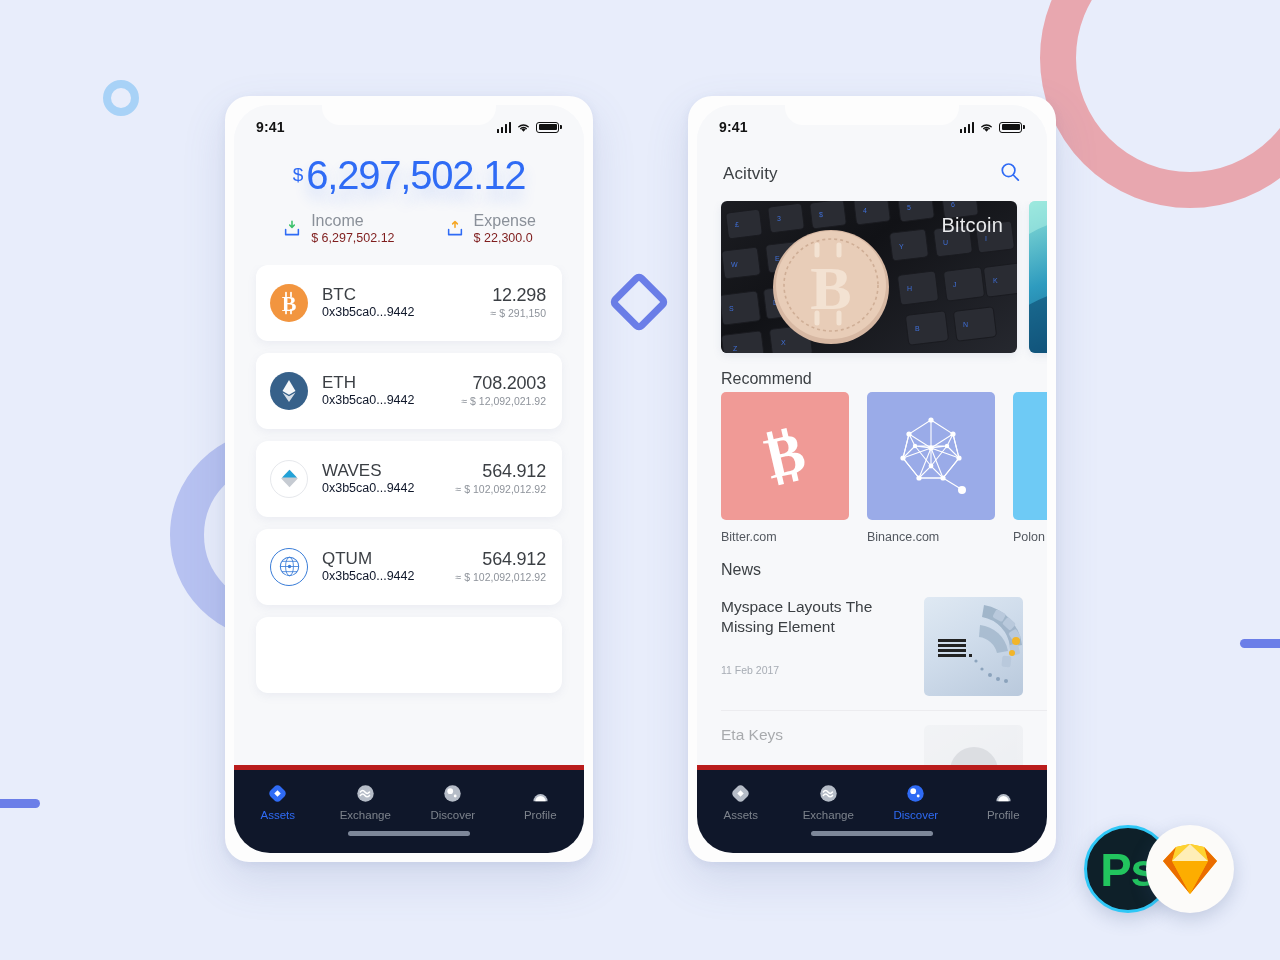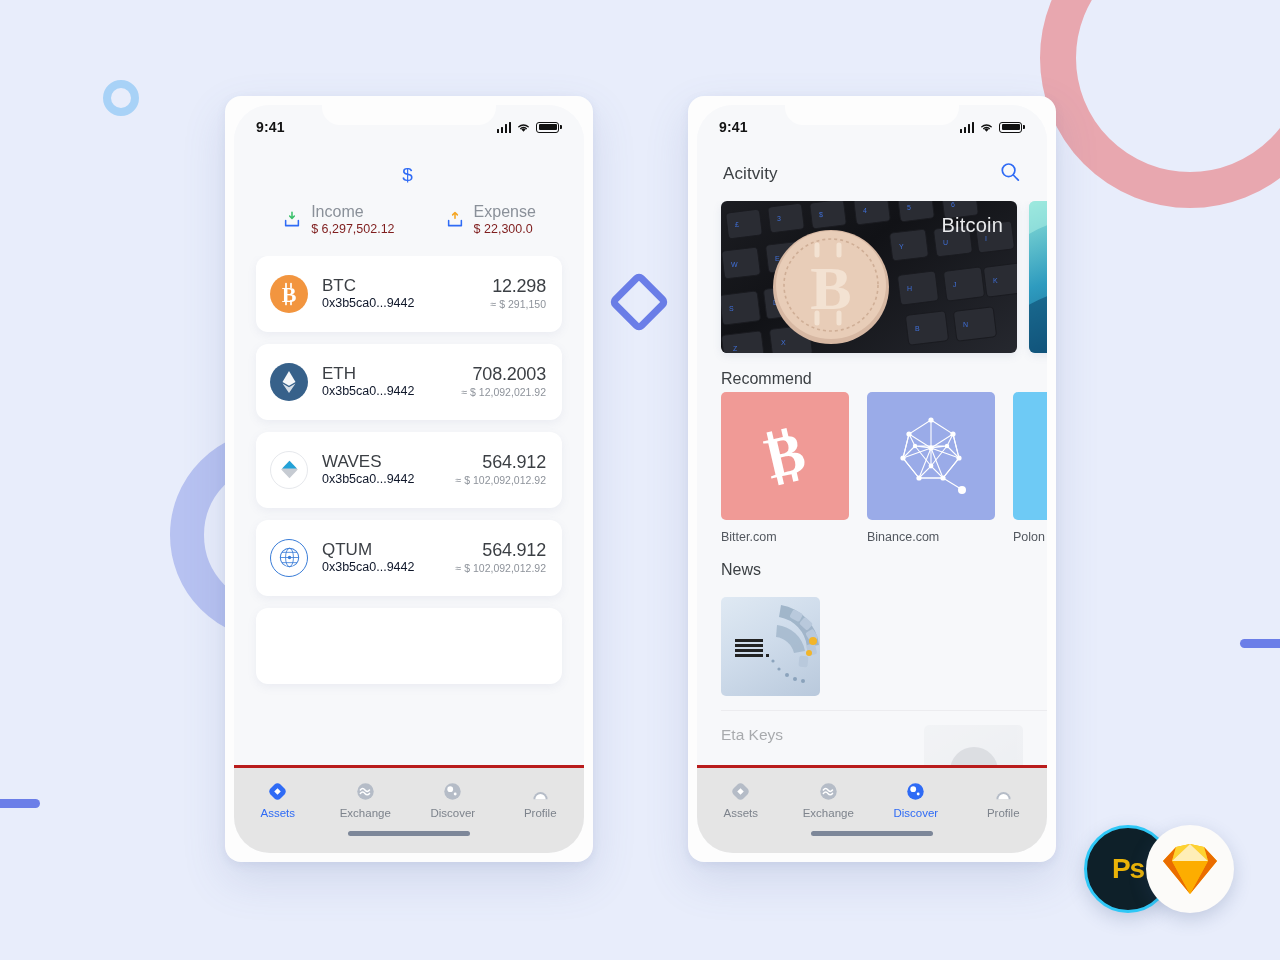--- a/index.html
+++ b/index.html
@@ -49,21 +49,21 @@
     right: -6px; top: 639px;
     width: 46px; height: 9px;
     border-radius: 5px;
     background: #6b7ee8;
   }
 
   
   .phone {
     position: absolute;
     background: #fdfdfd;
-    border-radius: 16px;
+    border-radius: 24px;
     box-shadow: 0 18px 44px rgba(90,105,160,.16), 0 3px 10px rgba(90,105,160,.10);
     overflow: hidden;
   }
   #phone-assets { left: 225px; top: 96px; width: 368px; height: 766px; }
   #phone-discover { left: 688px; top: 96px; width: 368px; height: 766px; }
   .screen {
     position: absolute; inset: 9px;
     background: #f7f8fa;
     border-radius: 36px;
     overflow: hidden;
@@ -136,22 +136,22 @@
   .asset-mid { margin-left: 14px; }
   .asset-sym { font-size: 17px; color: #3b3f44; line-height: 1.15; }
   .asset-addr { font-size: 12.5px; color: #0f172a; line-height: 1.3; }
   .asset-right { margin-left: auto; text-align: right; }
   .asset-amt { font-size: 18px; color: #3b3f44; line-height: 1.15; letter-spacing: -.2px; }
   .asset-fiat { font-size: 10.5px; color: #8e939b; line-height: 1.4; }
 
   
   .tabbar {
     flex: 0 0 88px;
-    background: #e5e5e5;
-    border-top: 3px solid #b91c1c;
+    background: #0f172a;
+    border-top: 5px solid #b91c1c;
     display: flex; align-items: flex-start;
     padding-top: 11px;
     position: relative;
   }
   .tab { flex: 1; text-align: center; cursor: pointer; }
   .tab-ico { height: 24px; display: flex; align-items: center; justify-content: center; }
   .tab-label { font-size: 11.5px; color: #7d838c; margin-top: 4px; }
   .tab.active .tab-label { color: #2f6bf5; }
   .home-ind {
     position: absolute; bottom: 17px; left: 50%; transform: translateX(-50%);
@@ -198,21 +198,21 @@
   
   #badge-ps, #badge-sketch {
     position: absolute; border-radius: 50%;
   }
   #badge-ps {
     left: 1084px; top: 825px; width: 88px; height: 88px;
     background: #0e2029; border: 3.5px solid #2fc8f7;
     display: flex; align-items: center; justify-content: center;
     box-shadow: 0 6px 18px rgba(60,80,130,.22);
   }
-  #badge-ps span { color: #eab308; font-size: 28px; font-weight: bold; letter-spacing: -1px; }
+  #badge-ps span { color: #22c55e; font-size: 47px; font-weight: bold; letter-spacing: -1px; }
   #badge-sketch {
     left: 1146px; top: 825px; width: 88px; height: 88px;
     background: #fcfbf9;
     display: flex; align-items: center; justify-content: center;
     box-shadow: 0 6px 18px rgba(60,80,130,.22);
   }
 </style>
 </head>
 <body>
 
@@ -247,20 +247,21 @@
             </div>
             <div class="batt-cap"></div>
         </div>
       </div>
     </div>
 
 
     <div class="balance-wrap">
       <div class="balance-row">
         <div class="bal-cur">$</div>
+        <div class="bal-amount">6,297,502.12</div>
       </div>
       <div class="ie-row">
 
         <div class="ie">
           <svg width="20" height="20" viewBox="0 0 22 22">
             <path d="M11 2.5v6.2M8.4 6.6 11 9.2l2.6-2.6" stroke="#3ac06a" stroke-width="1.7" fill="none" stroke-linecap="round" stroke-linejoin="round"></path>
             <path d="M4 11.6v5.6h14v-5.6" stroke="#2f6bf5" stroke-width="1.7" fill="none" stroke-linecap="round" stroke-linejoin="round"></path>
           </svg>
           <div class="ie-txt">
             <div class="ie-label">Income</div>
@@ -557,20 +558,24 @@
             
           </div>
           <div class="rec-name">Polon</div>
         </div>
       </div>
 
       <div class="section-title">News</div>
 
       <div class="news-list">
         <div class="news-item">
+          <div class="news-text">
+            <div class="news-title">Myspace Layouts The Missing Element</div>
+            <div class="news-date">11 Feb 2017</div>
+          </div>
           <div class="news-thumb" style="background:linear-gradient(150deg,#dfe9f3 0%,#cfdceb 45%,#b9c9dc 100%)">
             <svg viewBox="0 0 99 99" width="99" height="99">
               <g fill="#9fb4c9" opacity=".95">
                 <path d="M60 8a46 46 0 0 1 38 40l-12 2A34 34 0 0 0 58 20z"></path>
                 <path d="M56 28a32 32 0 0 1 28 26l-11 2A21 21 0 0 0 55 40z" opacity=".8"></path>
               </g>
               <g fill="#b9c9dc">
                 <rect x="70" y="14" width="11" height="9" rx="2" transform="rotate(28 75 18)"></rect>
                 <rect x="80" y="22" width="11" height="9" rx="2" transform="rotate(42 85 26)"></rect>
                 <rect x="86" y="34" width="11" height="9" rx="2" transform="rotate(58 91 38)"></rect>

